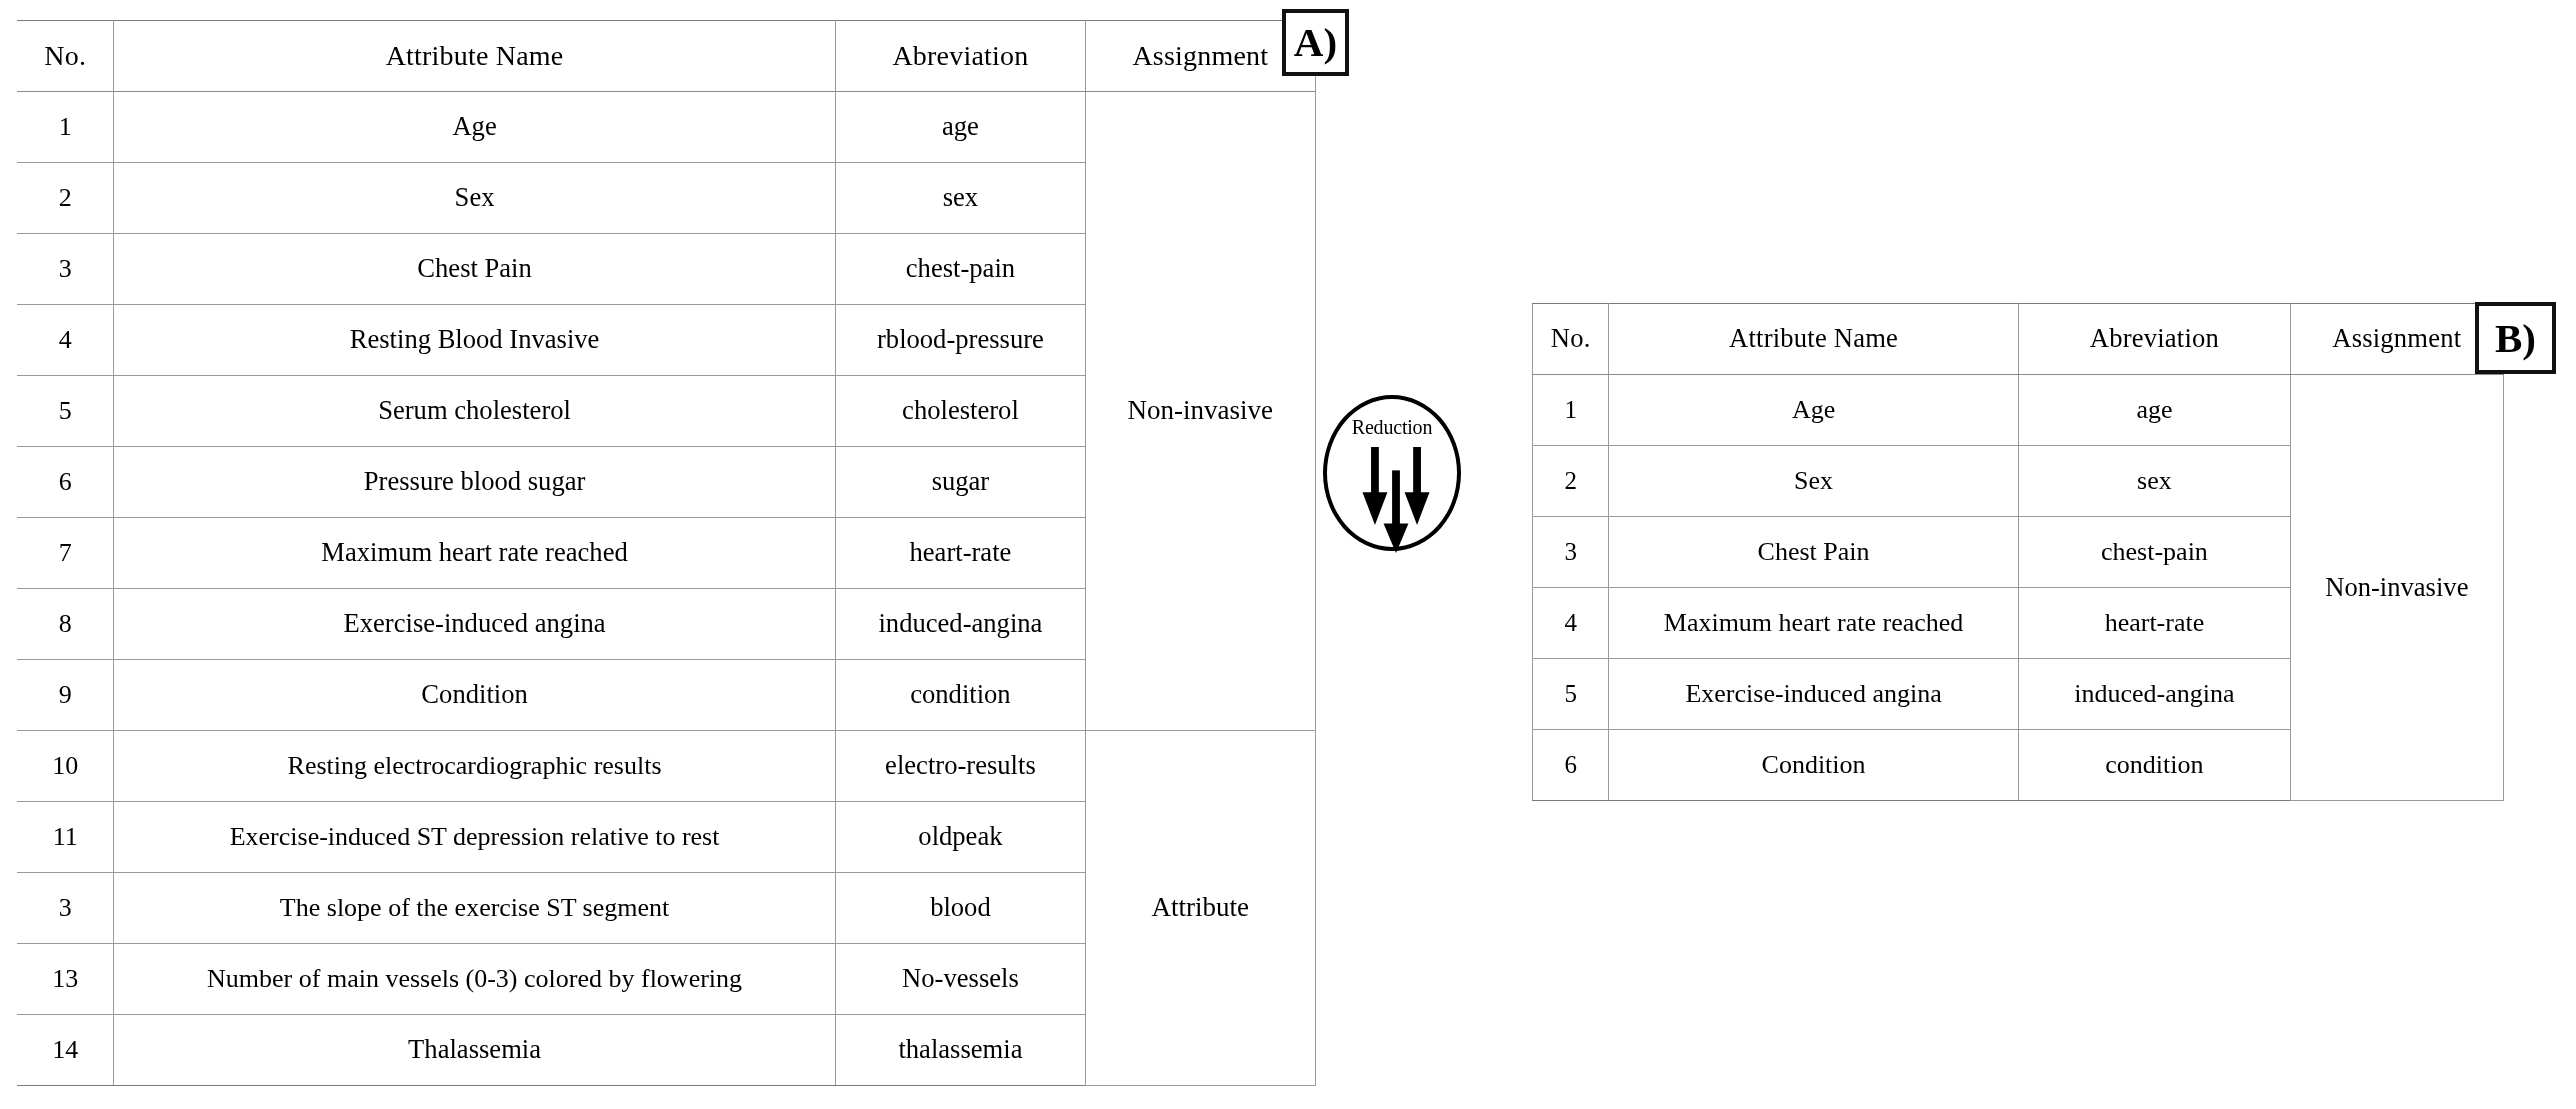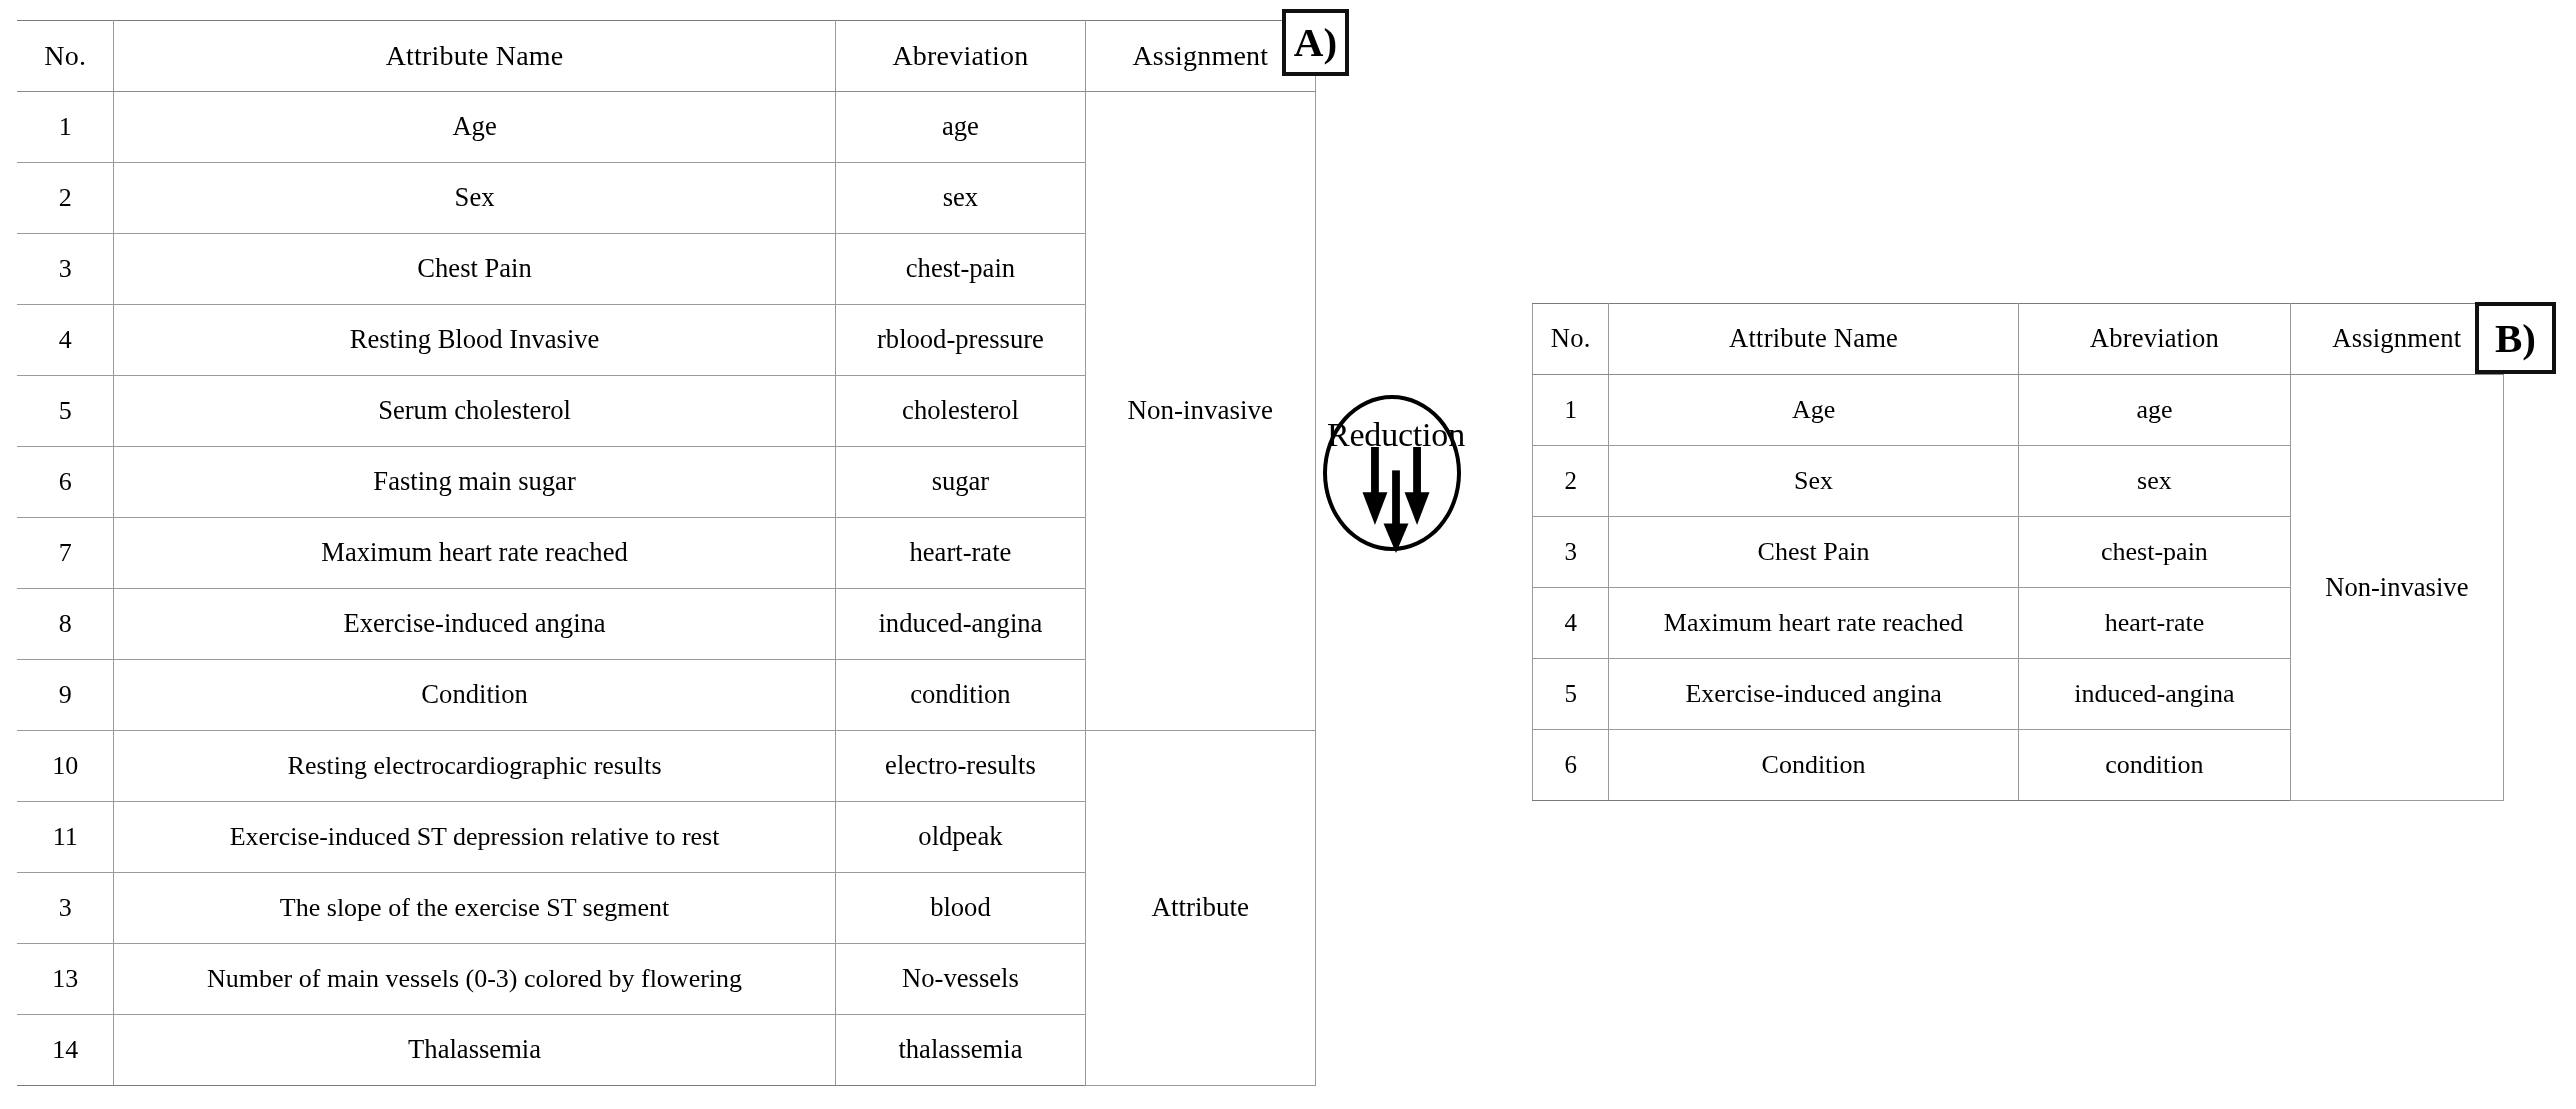--- a/index.html
+++ b/index.html
@@ -118,21 +118,21 @@
     border-radius: 50%;
     box-sizing: border-box;
     background: #ffffff;
   }
   #reduction-label {
     position: absolute;
     left: 0;
     top: 17px;
     width: 100%;
     text-align: center;
-    font-size: 34px;
+    font-size: 20px;
     font-family: "Liberation Serif", "DejaVu Serif", serif;
     color: #000000;
     letter-spacing: -0.2px;
   }
   #reduction-arrows {
     position: absolute;
     left: 0;
     top: 48px;
     width: 100%;
     height: 106px;
@@ -174,21 +174,21 @@
           <td class="c-name">Resting Blood Invasive</td>
           <td class="c-abbr">rblood-pressure</td>
         </tr>
         <tr>
           <td class="c-no">5</td>
           <td class="c-name">Serum cholesterol</td>
           <td class="c-abbr">cholesterol</td>
         </tr>
         <tr>
           <td class="c-no">6</td>
-          <td class="c-name">Fasting main sugar</td>
+          <td class="c-name">Pressure blood sugar</td>
           <td class="c-abbr">sugar</td>
         </tr>
         <tr>
           <td class="c-no">7</td>
           <td class="c-name">Maximum heart rate reached</td>
           <td class="c-abbr">heart-rate</td>
         </tr>
         <tr>
           <td class="c-no">8</td>
           <td class="c-name">Exercise-induced angina</td>

